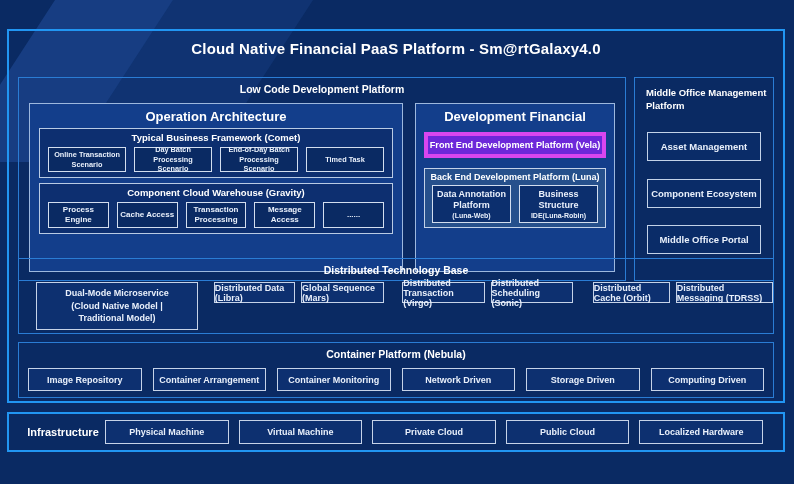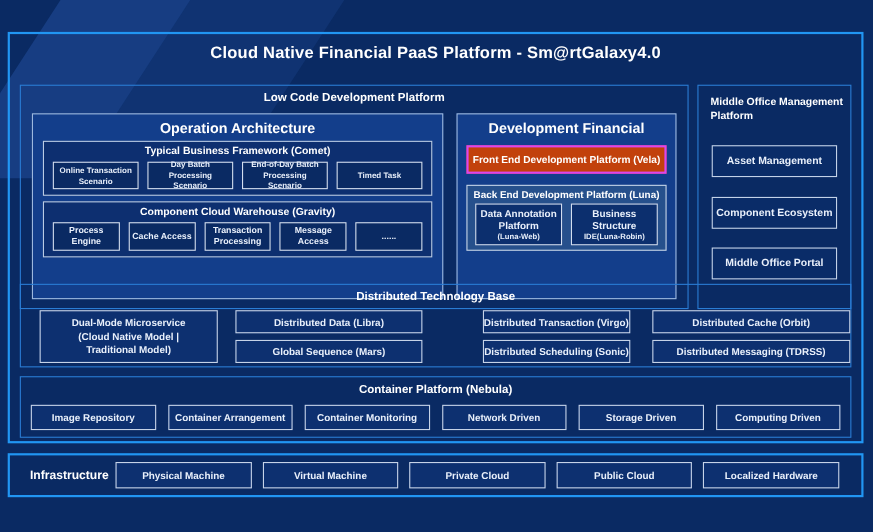--- a/index.html
+++ b/index.html
@@ -50,21 +50,21 @@
   .leaf-row { display:flex; gap:8px; padding:2px 8px 5px; }
   .leaf {
     flex:1; background:#0a2a63; border:1px solid #d3deef; color:#e9f0fb;
     display:flex; align-items:center; justify-content:center;
     text-align:center; font-weight:bold; box-sizing:border-box;
   }
   .comet-leaf { font-size:7.3px; height:25px; line-height:1.3; padding:0 2px; }
   .gravity-leaf { font-size:8px; height:26px; line-height:1.3; }
 
   .fe-box {
-    margin:4px 8px 0; height:26px; background:#c2410c; border:2px solid #d946ef;
+    margin:4px 8px 0; height:26px; background:#6d28d9; border:4px solid #d946ef;
     display:flex; align-items:center; justify-content:center;
     font-size:9.2px; font-weight:bold; white-space:nowrap; box-sizing:border-box;
   }
   .be-box { margin:10px 8px 0; background:#26508c; border:1px solid #c3d2e8; padding-bottom:4px; }
   .be-title { text-align:center; font-size:9px; font-weight:bold; padding:3px 0 3px; white-space:nowrap; }
   .be-row { display:flex; gap:8px; padding:0 7px; }
   .be-leaf {
     flex:1; background:#0c2f6e; border:1px solid #d3deef; color:#e9f0fb;
     text-align:center; padding-top:3px; height:38px; box-sizing:border-box;
   }
@@ -84,23 +84,23 @@
   }
 
   .distributed { position:absolute; left:9px; right:9px; top:227px; height:76px; }
   .dist-content { display:flex; padding:6px 0 0 17px; }
   .dual-mode {
     width:163px; height:48px; background:#0d3070; border:1px solid #c6d3e8; color:#e9f0fb;
     display:flex; align-items:center; justify-content:center;
     text-align:center; font-size:9px; font-weight:bold; line-height:1.4;
     padding:0 16px; box-sizing:border-box;
   }
-  .dist-col { display:flex; flex-direction:column; gap:6px; }
+  .dist-col { display:flex; flex-direction:row; gap:6px; }
   .dist-col.c1 { width:172px; margin-left:16px; }
-  .dist-col.c2 { width:172px; margin-left:18px;align-items:flex-end; }
+  .dist-col.c2 { width:172px; margin-left:18px; }
   .dist-col.c3 { width:182px; margin-left:20px; }
   .dist-leaf {
     height:21px; background:#0d3070; border:1px solid #c6d3e8; color:#e9f0fb;
     display:flex; align-items:center; justify-content:center;
     font-size:9px; font-weight:bold; box-sizing:border-box;
   }
 
   .container-platform { position:absolute; left:9px; right:9px; top:311px; height:56px; }
   .cp-row { display:flex; gap:11px; padding:8px 9px 0; }
   .cp-leaf {

